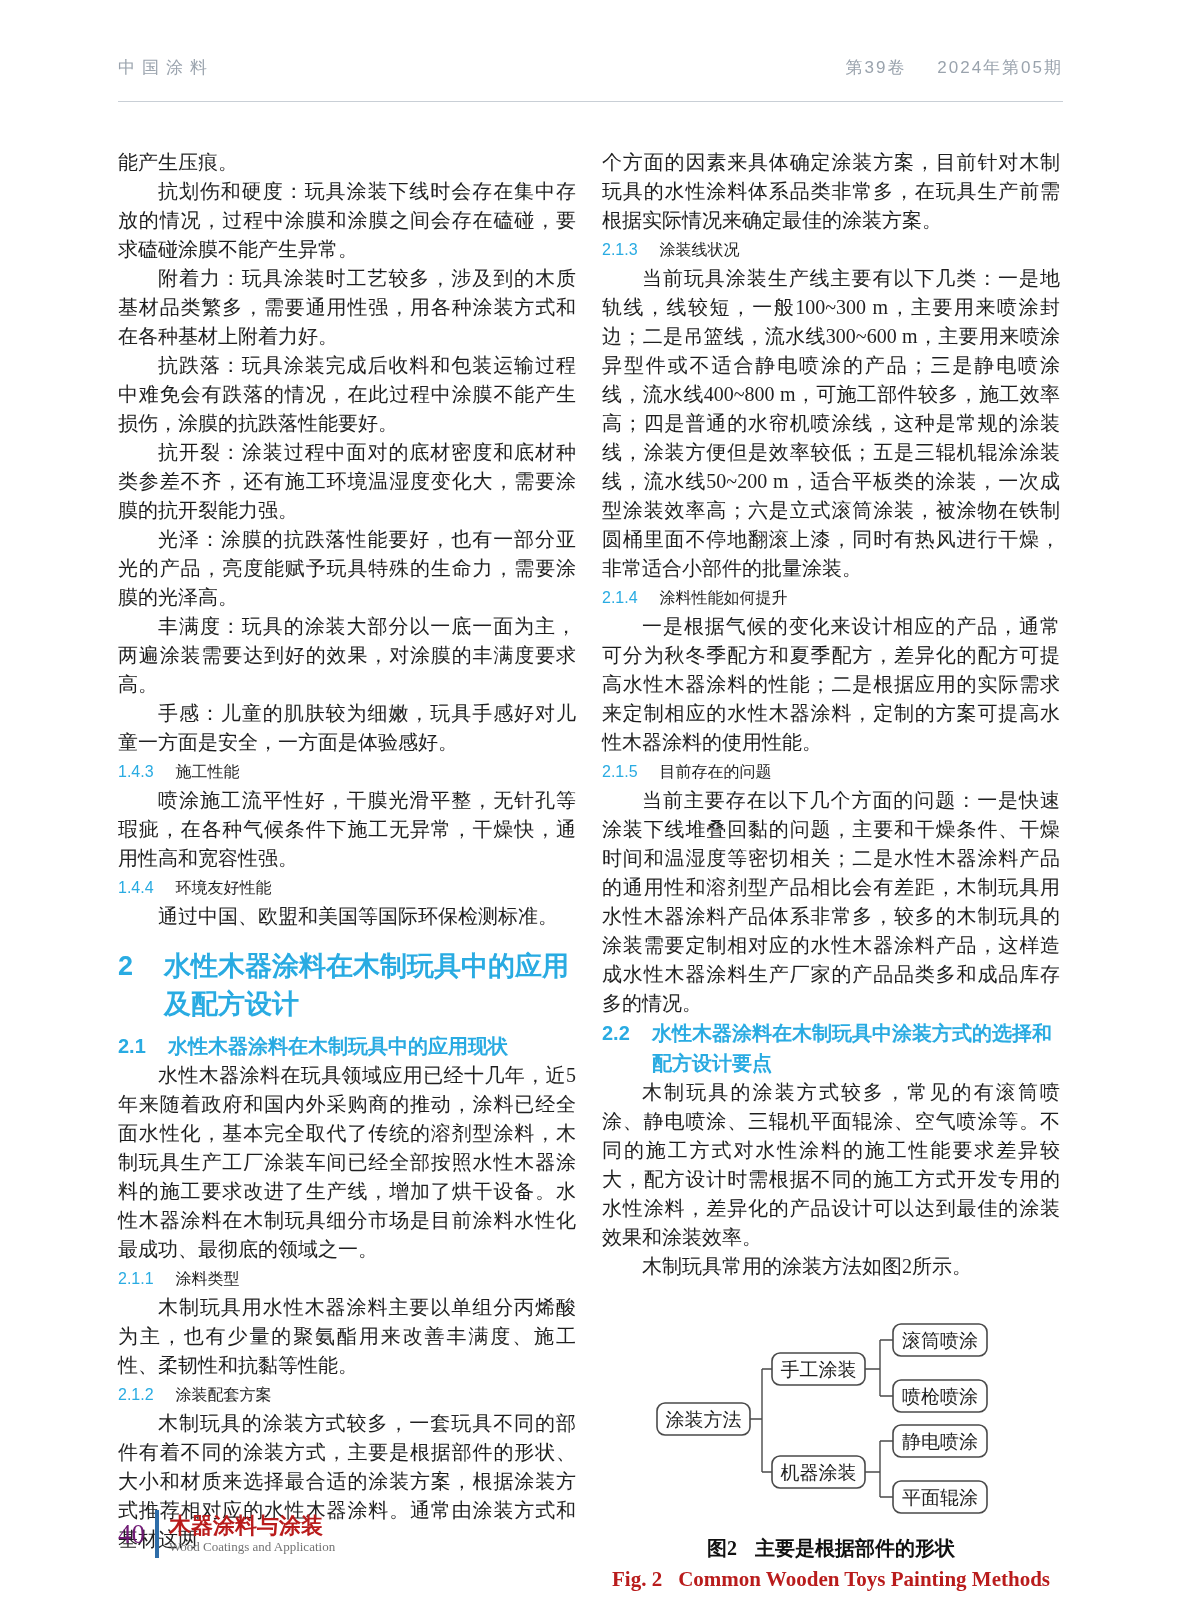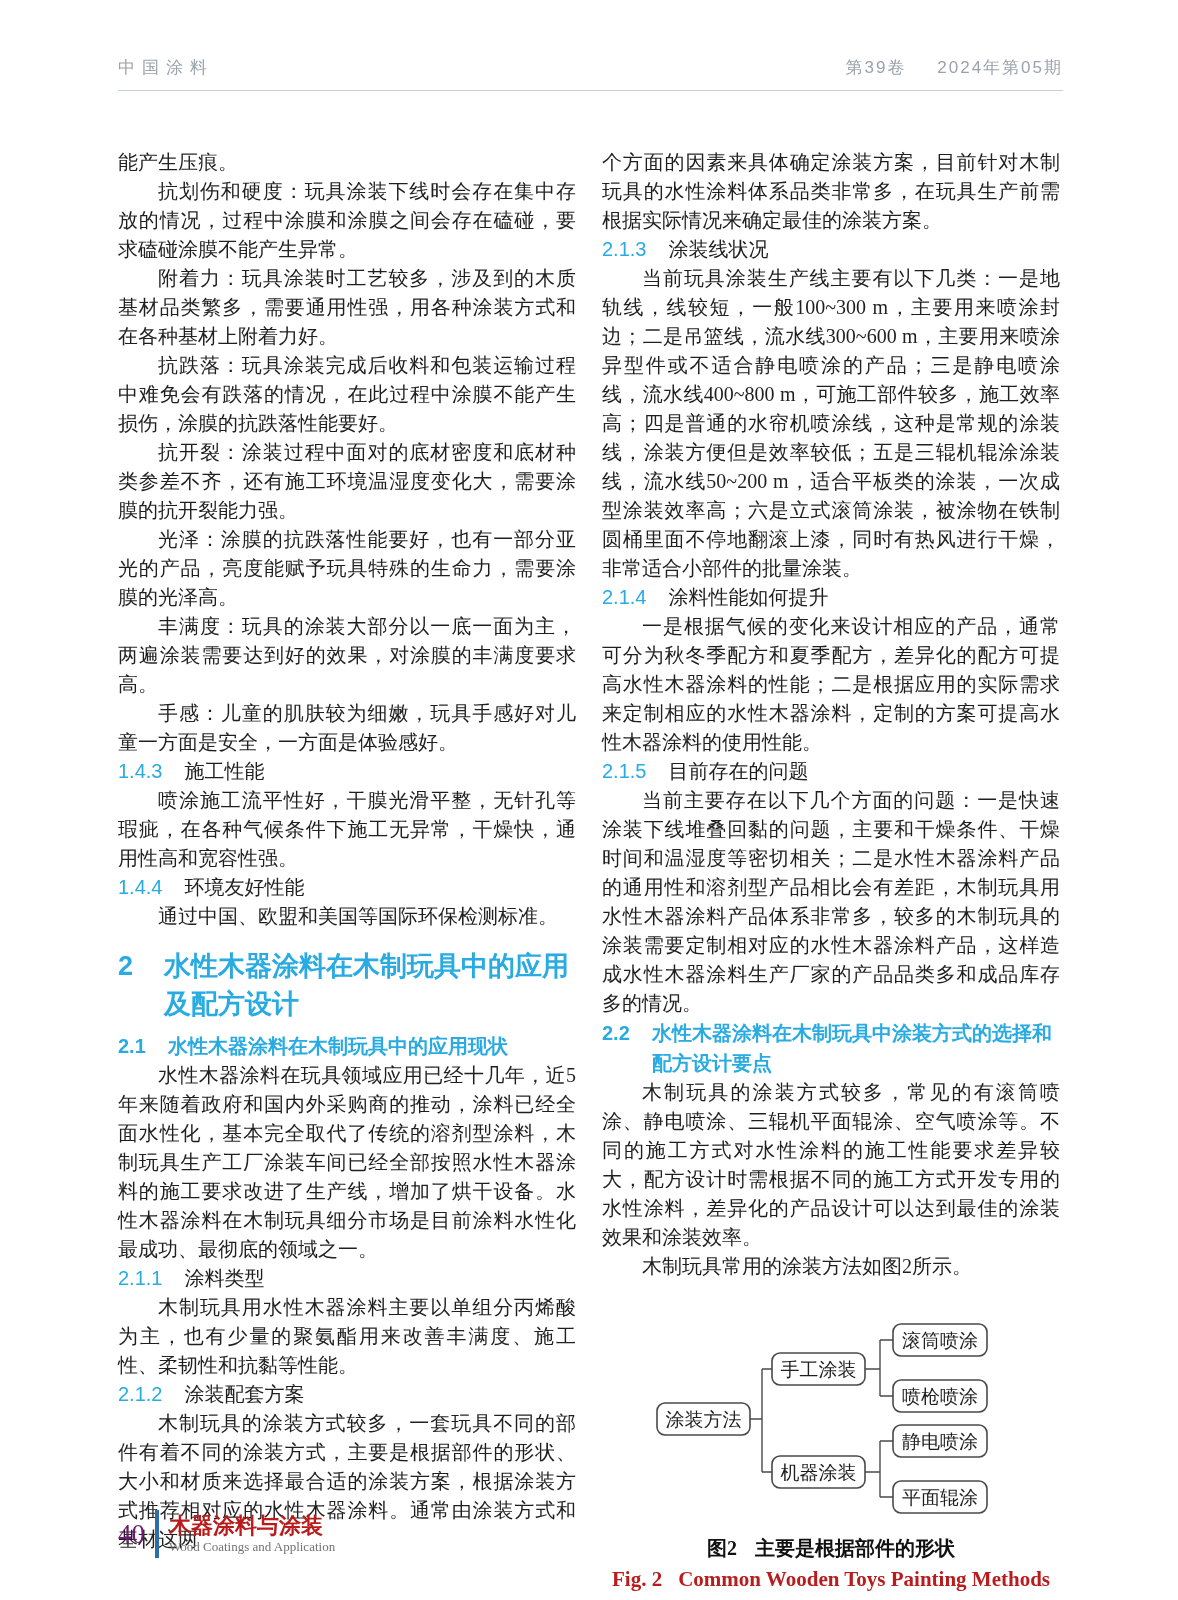--- a/index.html
+++ b/index.html
@@ -1,33 +1,33 @@
 <!DOCTYPE html>
 <html lang="zh" style="--accent: #29ABE2; --footer-bar: #2E6DA8;"><head>
 <meta charset="utf-8">
 <style>
   html,body{margin:0;padding:0;background:#ffffff;}
   body{width:1178px;height:1600px;position:relative;font-family:"Liberation Serif","DejaVu Serif",serif;color:#1f1f1f;}
   .page{position:absolute;inset:0;background:#ffffff;overflow:hidden;}
 
   
-  .hdr{position:absolute;left:118px;top:56px;width:945px;display:flex;justify-content:space-between;align-items:flex-end;padding-bottom:11px;border-bottom:1px solid #c9cfd6;color:#9aa3ad;font-family:"Liberation Sans","DejaVu Sans",sans-serif;font-size:17px;}
+  .hdr{position:absolute;left:118px;top:56px;width:945px;display:flex;justify-content:space-between;align-items:flex-end;padding-bottom:22px;border-bottom:1px solid #c9cfd6;color:#9aa3ad;font-family:"Liberation Sans","DejaVu Sans",sans-serif;font-size:17px;}
   .hdr-left{letter-spacing:7px;}
   .hdr-right span{letter-spacing:2px;}
   .hdr-right .vol{margin-right:26px;}
 
   
   .col{position:absolute;top:112px;width:458px;margin-top:36px;}
   .col-left{left:118px;}
   .col-right{left:602px;}
 
   .para{margin:0;font-size:20px;line-height:29px;text-align:justify;text-justify:inter-ideograph;text-indent:2em;color:#1f1f1f;}
   .para.noindent{text-indent:0;}
 
-  .h3{margin:0;font-size:20px;line-height:29px;font-weight:normal;font-family:"Liberation Sans","DejaVu Sans",sans-serif;color:#1f1f1f;}
+  .h3{margin:0;font-size:16px;line-height:29px;font-weight:normal;font-family:"Liberation Sans","DejaVu Sans",sans-serif;color:#1f1f1f;}
   .h3 .num{color:var(--accent,#29ABE2);margin-right:22px;}
 
   .h2{margin:0;display:flex;font-size:20px;line-height:30px;font-weight:bold;font-family:"Liberation Sans","DejaVu Sans",sans-serif;color:var(--accent,#29ABE2);}
   .h2 .num{flex:0 0 50px;}
   .h2 .ttl{flex:1;text-align:left;}
 
   .h1{margin:16px 0 8px 0;display:flex;font-size:27px;line-height:38px;font-weight:bold;font-family:"Liberation Sans","DejaVu Sans",sans-serif;color:var(--accent,#29ABE2);}
   .h1 .num{flex:0 0 46px;}
   .h1 .ttl{flex:1;}
 

